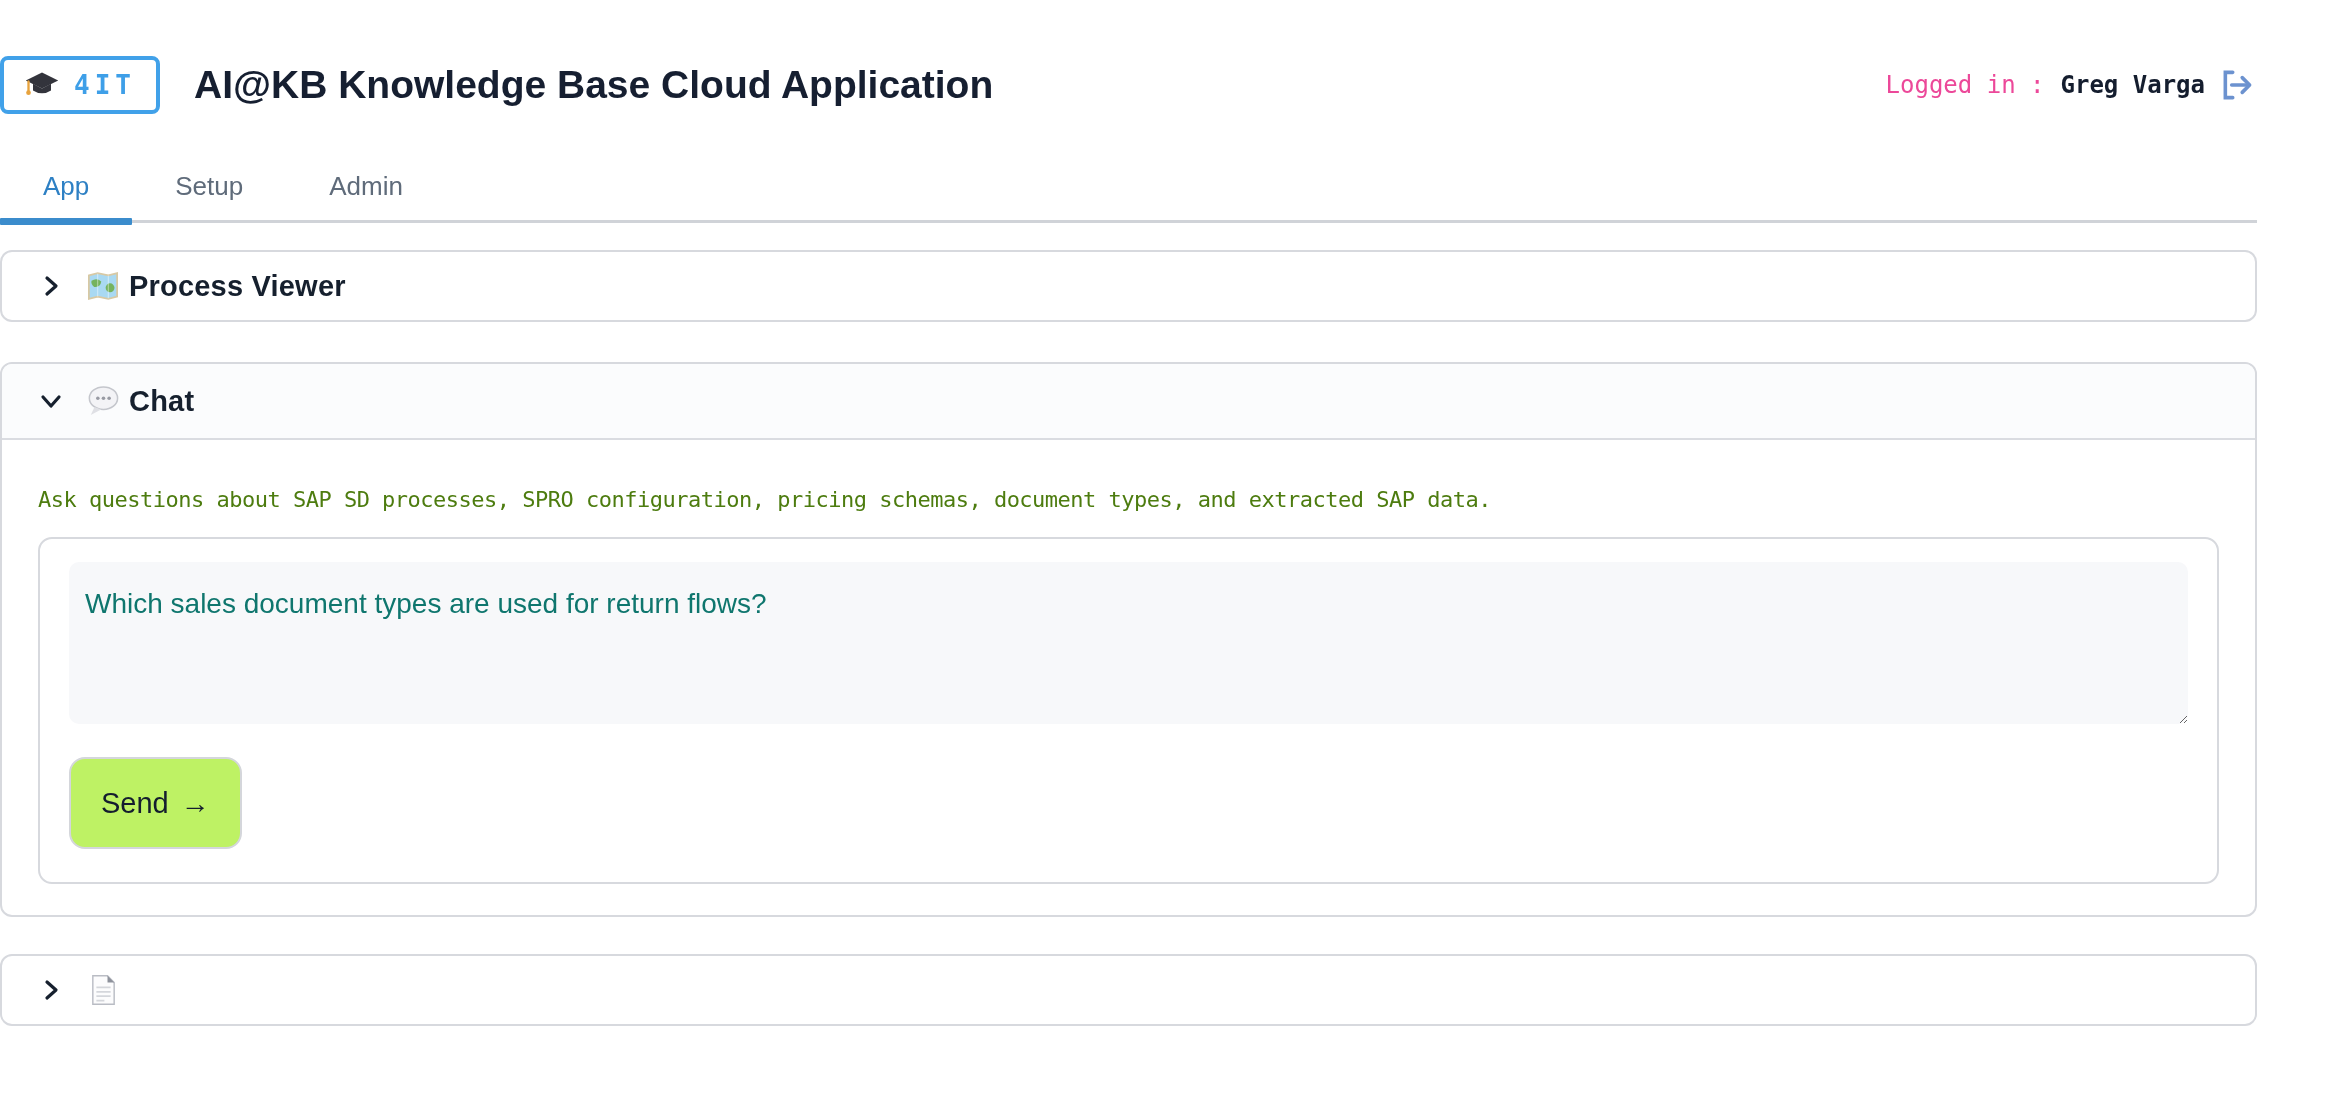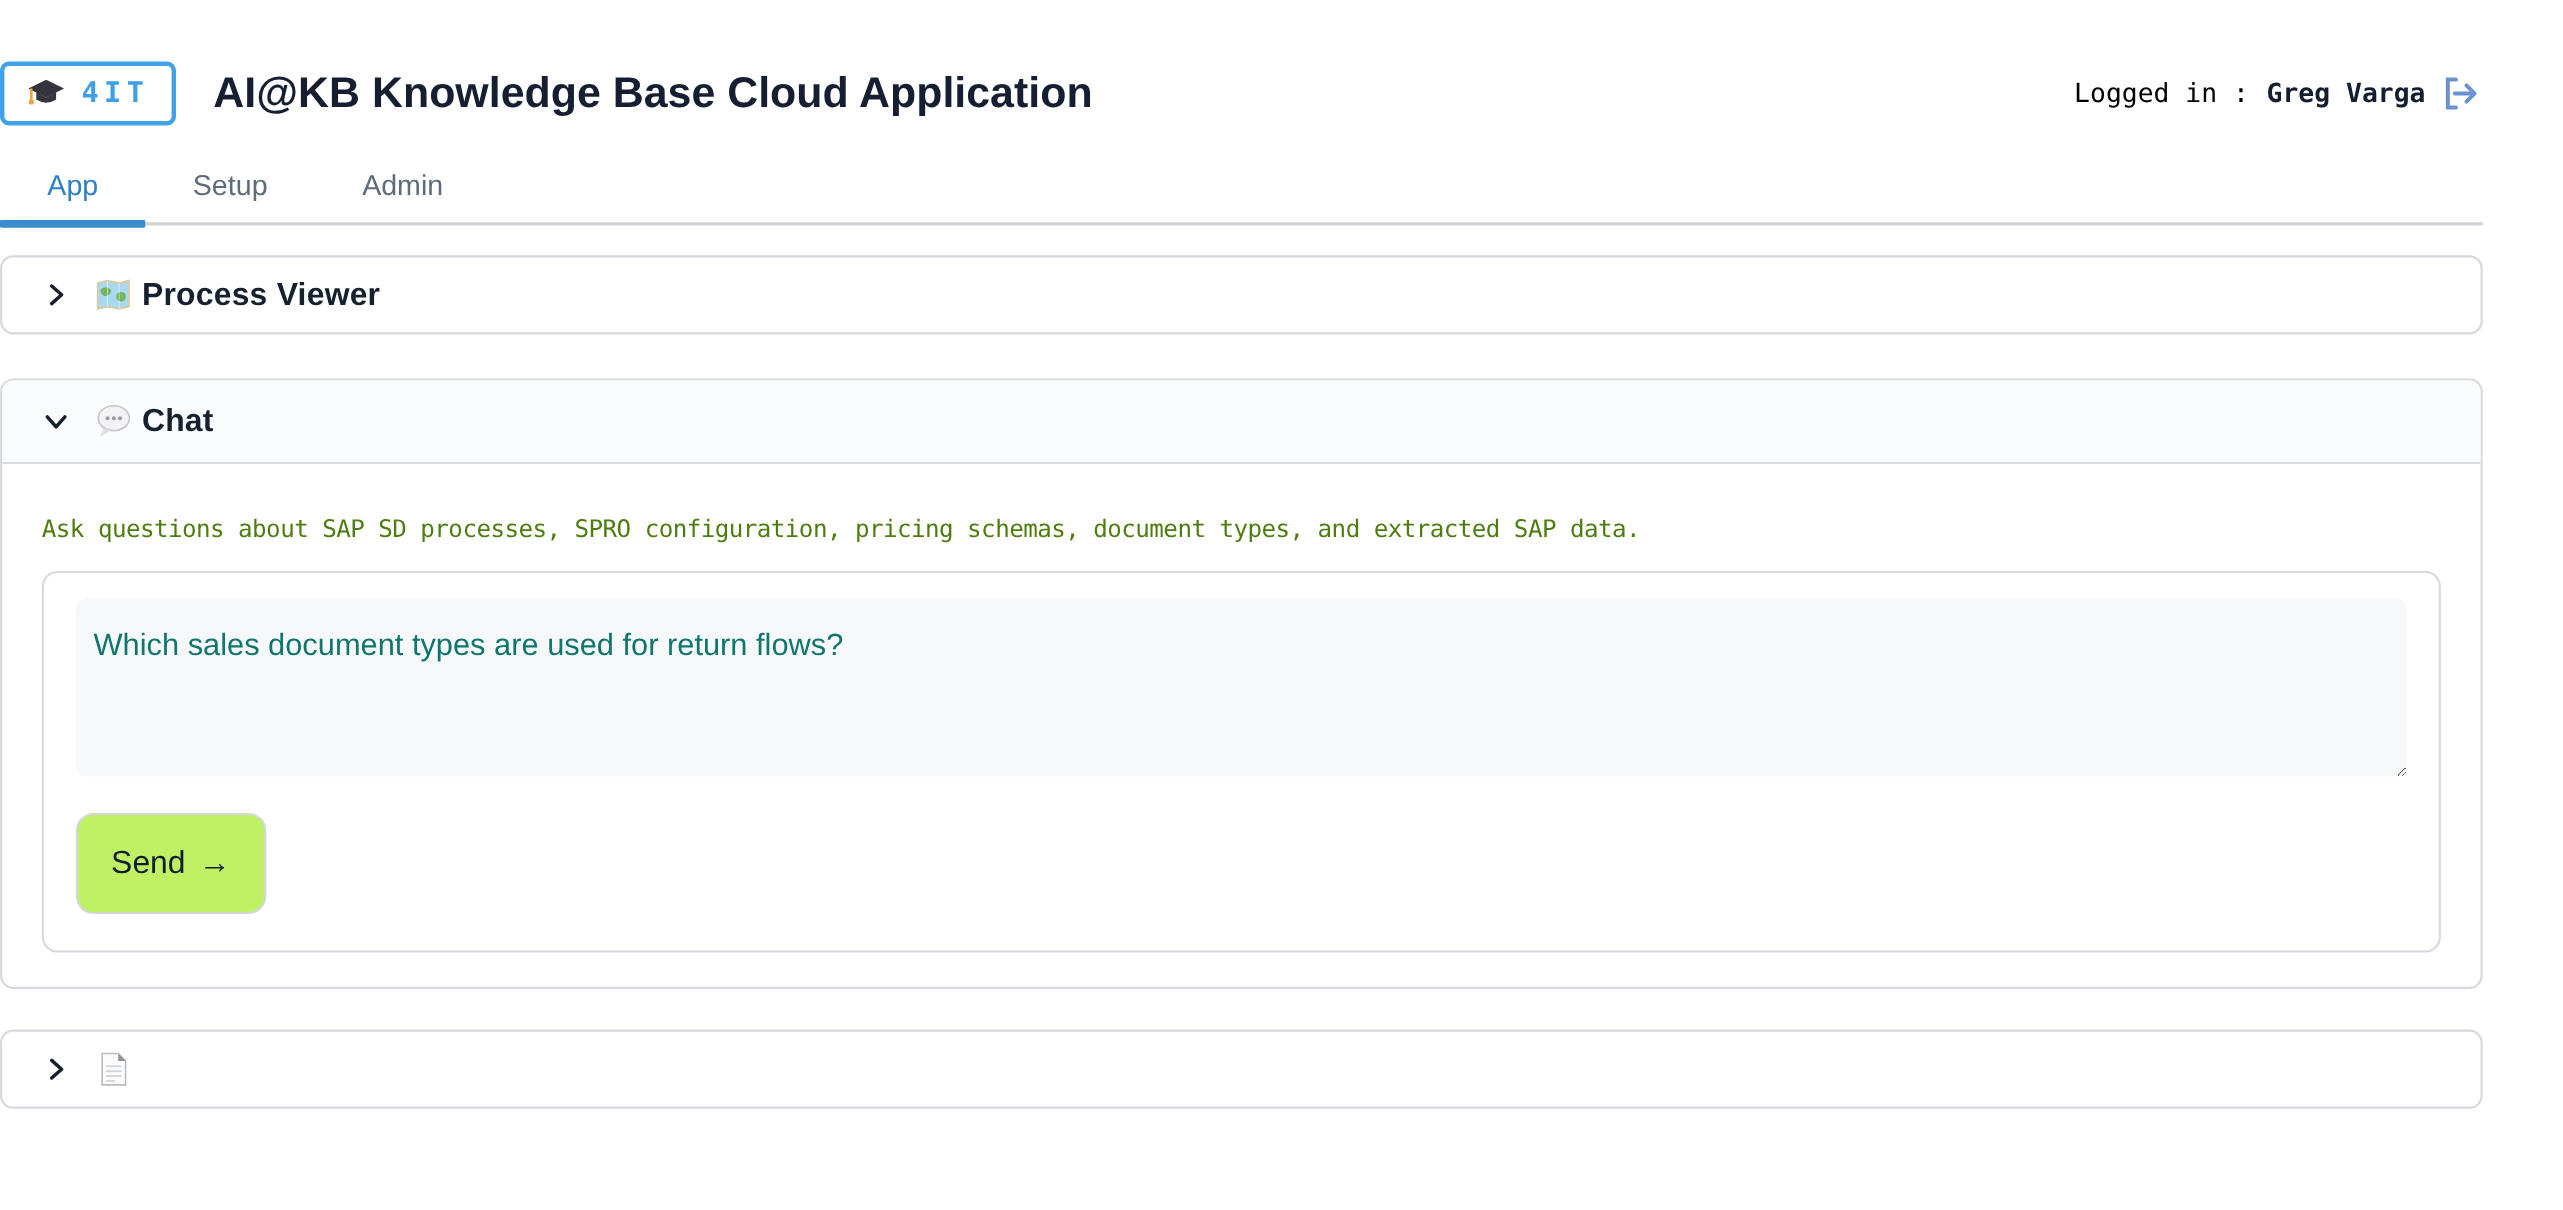--- a/index.html
+++ b/index.html
@@ -23,27 +23,27 @@
   .cap-icon svg { width: 36px; height: 30px; display: block; }
   .logo-text {
     font-family: "DejaVu Sans Mono", "Liberation Mono", monospace;
     font-weight: bold; font-size: 26px; color: #3e9fe8; letter-spacing: 5px;
   }
   .app-title { margin-left: 34px; font-size: 39px; font-weight: bold; color: #161f31; }
   .header-right {
     margin-left: auto; display: flex; align-items: center; gap: 10px;
     font-family: "DejaVu Sans Mono", "Liberation Mono", monospace; font-size: 24px;
   }
-  .logged-label { color: #000000; }
+  .logged-label { color: #ec4899; }
   .user-name { color: #141d2e; font-weight: bold; margin-left: 6px; }
   .logout-btn { background: none; border: none; cursor: pointer; display: flex; align-items: center; margin-left: 4px; }
   .logout-btn svg { width: 38px; height: 36px; display: block; }
 
   
-  .tabs { display: flex; margin-top: 38px; border-bottom: 3px solid #d0d3d8; }
+  .tabs { display: flex; margin-top: 56px; border-bottom: 3px solid #d0d3d8; }
   .tab {
     padding: 0 43px 18px; font-size: 26px; line-height: 32px;
     color: #5f6b7a; cursor: pointer; position: relative; background: none; border: none;
     font-family: inherit;
   }
   .tab.active { color: #2e80c4; }
   .tab.active::after {
     content: ""; position: absolute; left: 0; right: 0; bottom: -5px; height: 7px;
     background: #3b8ccc; border-radius: 1px;
   }

